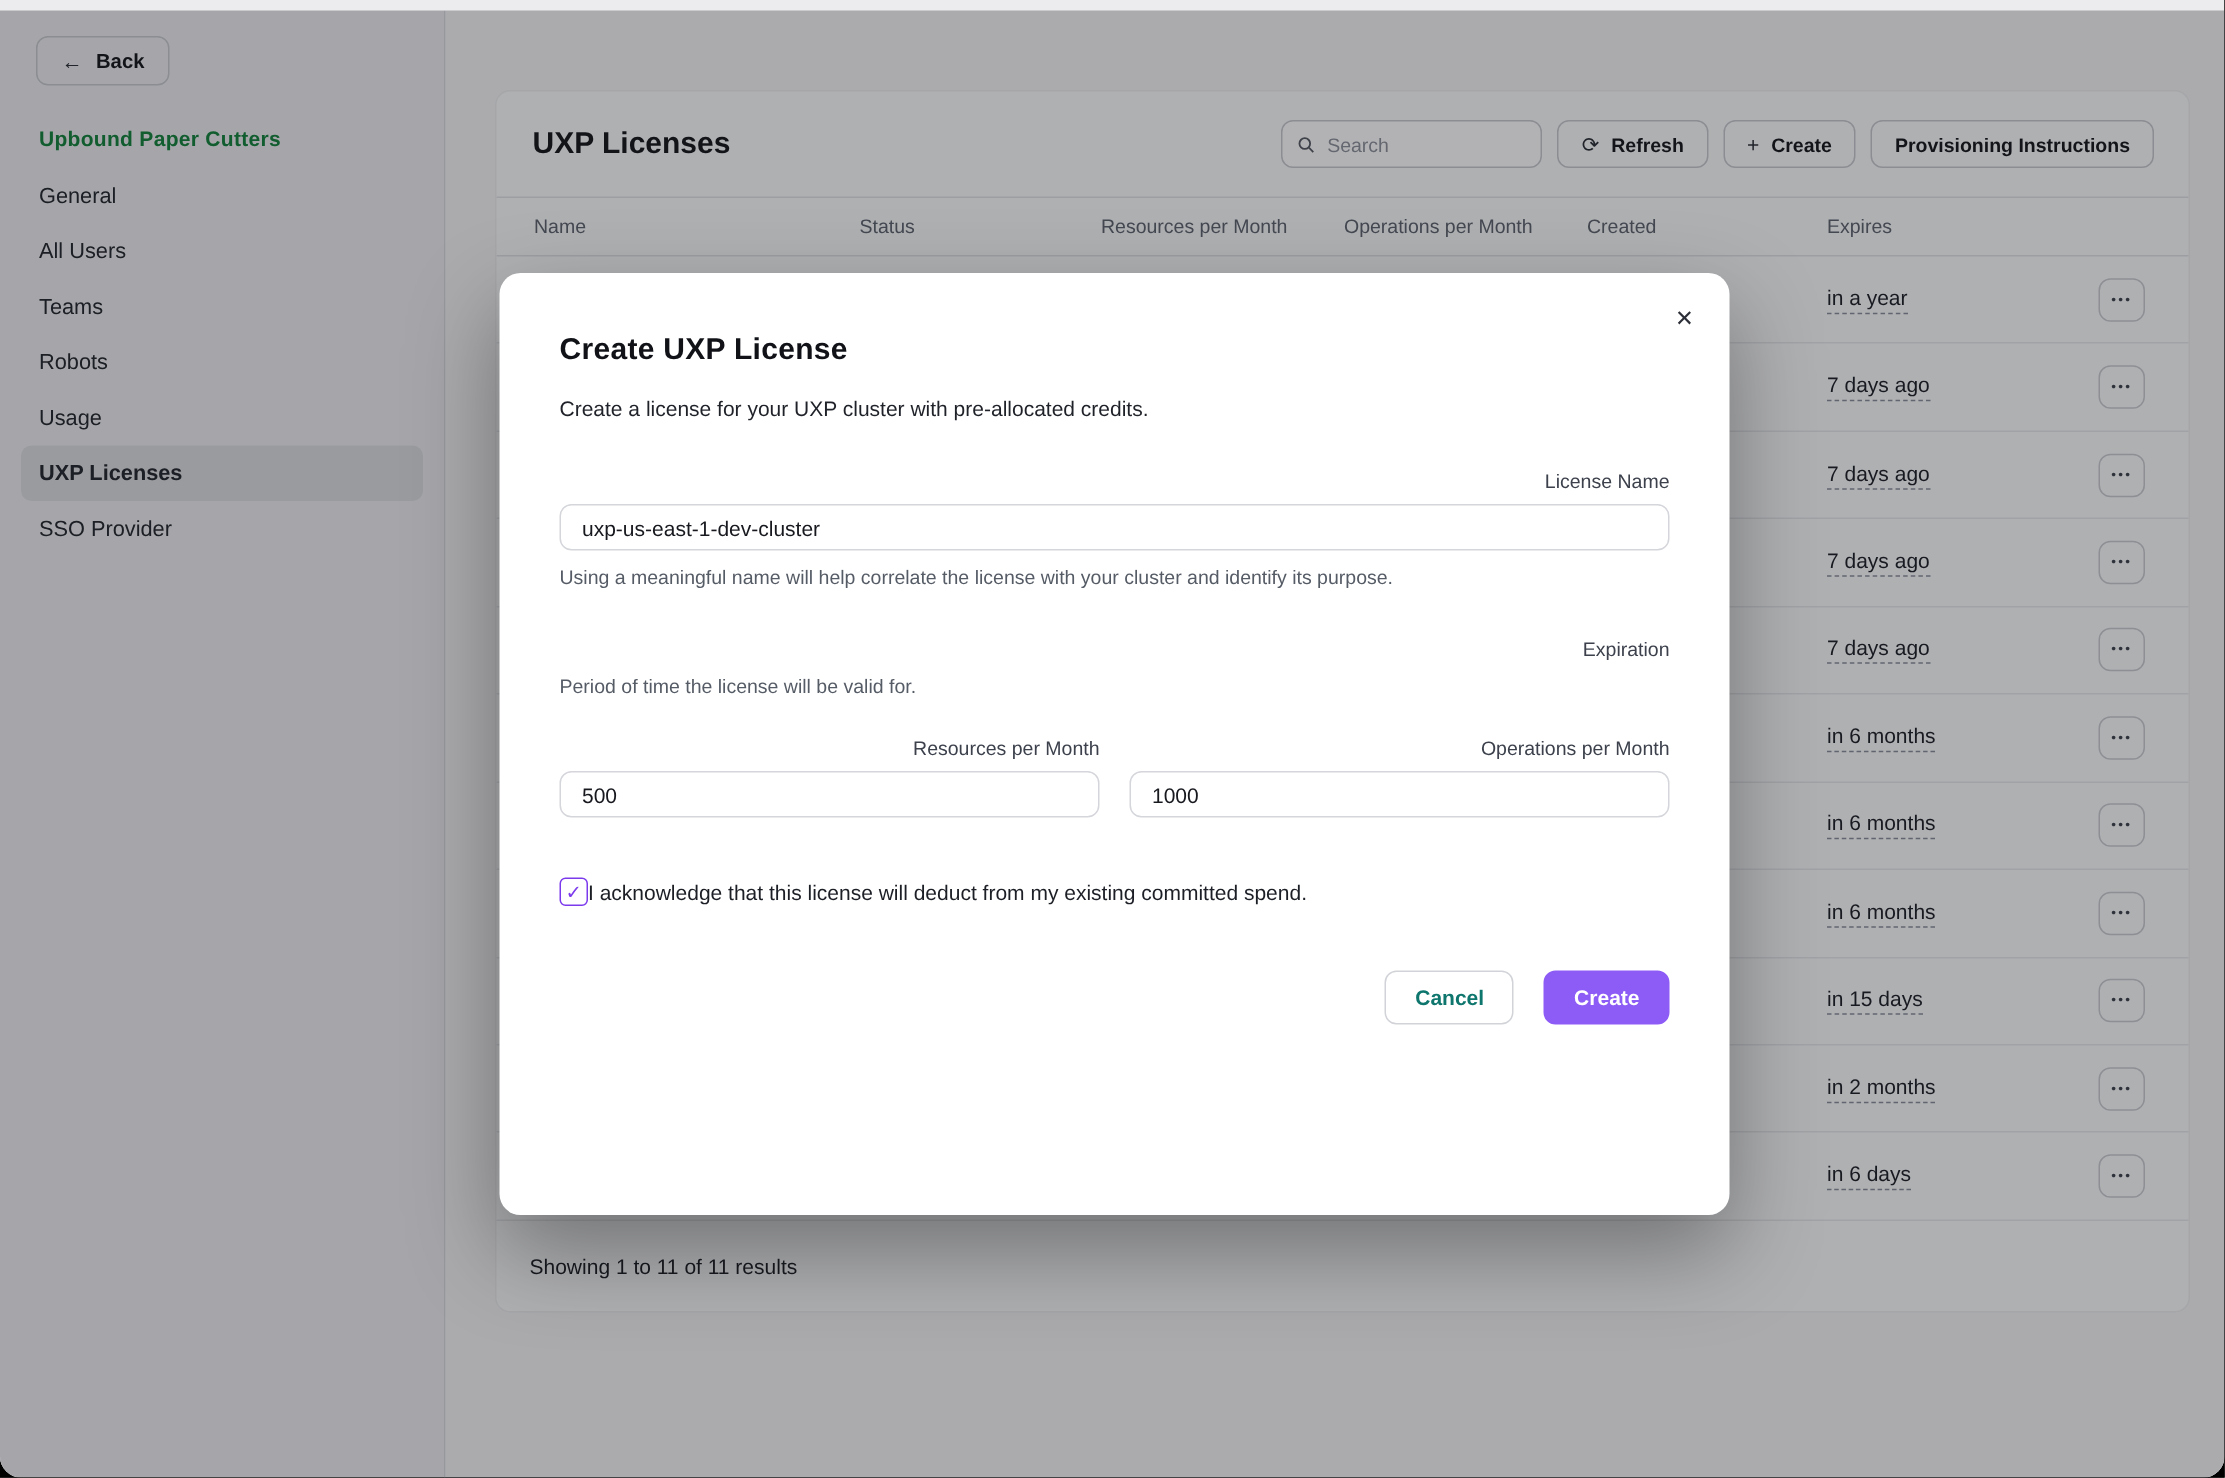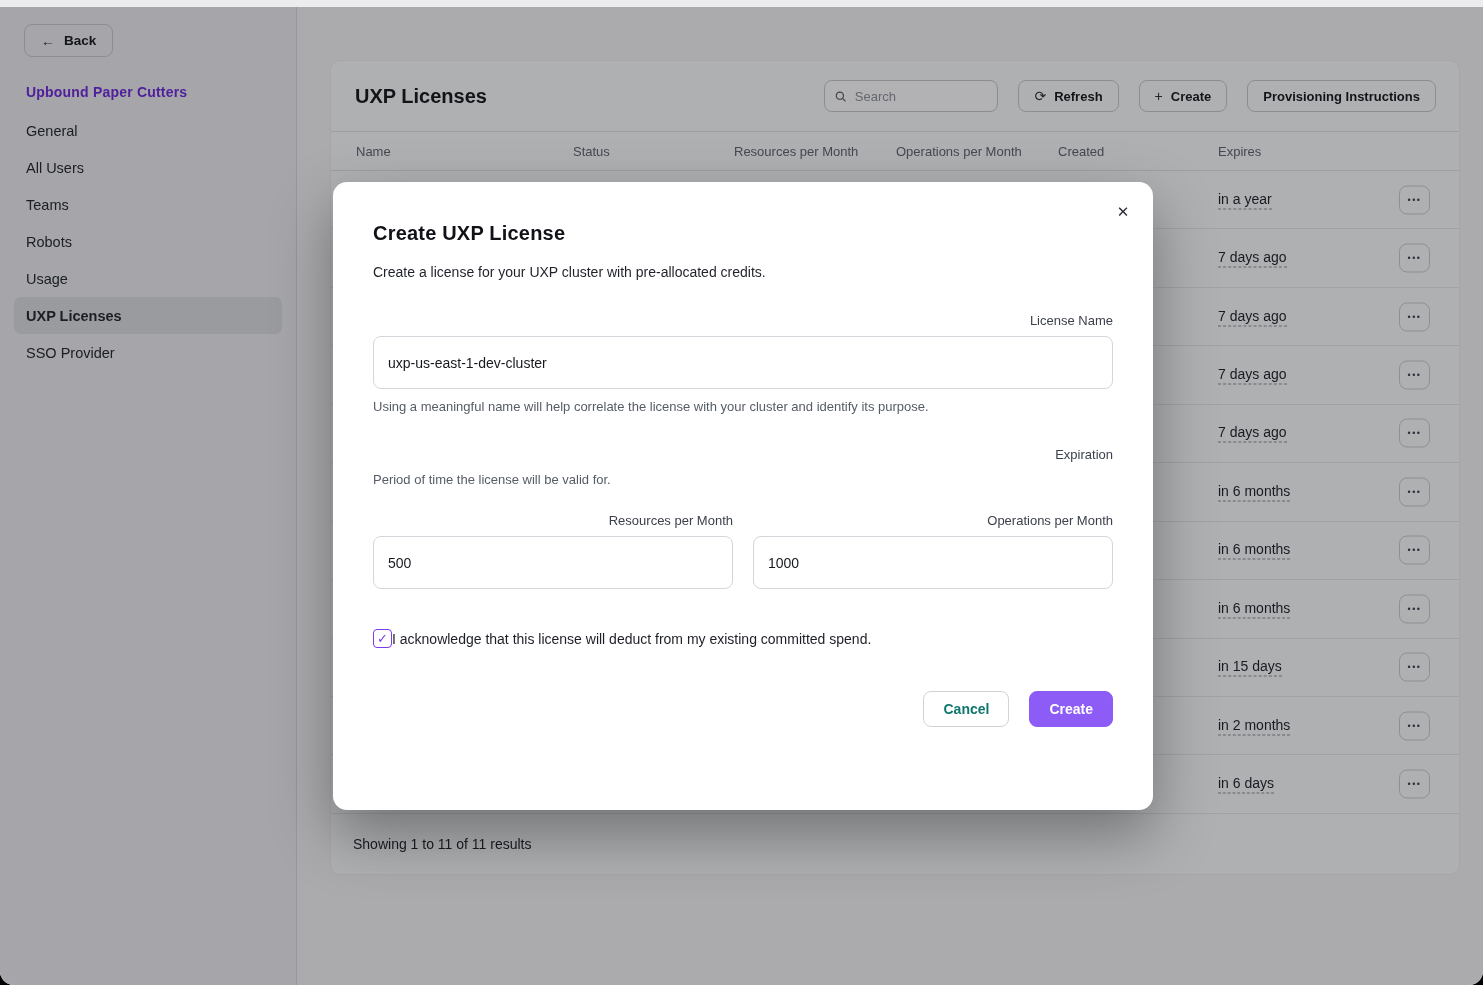--- a/index.html
+++ b/index.html
@@ -8,33 +8,33 @@
   .screen { position:relative; width:1483px; height:985px; background:#000; overflow:hidden; }
   .window { position:absolute; inset:0; border-radius:0 0 14px 14px; overflow:hidden; background:#eff0f3; }
   .top-strip { position:absolute; top:0; left:0; right:0; height:7px; background:#ececee; z-index:60; }
   .app { position:absolute; top:7px; left:0; right:0; bottom:0; display:flex; }
 
   
   .sidebar { width:297px; background:#e8e9ec; border-right:1px solid #d3d5da; flex:none; position:relative; }
   .back-btn { display:inline-flex; align-items:center; gap:9px; margin:17px 0 0 24px;
               padding:8px 16px; border:1px solid #c2c4cb; border-radius:8px; background:transparent;
               font-weight:bold; font-size:13.5px; color:#15181f; cursor:pointer; }
-  .org-name { margin:27px 0 0 26px; font-size:14px; font-weight:bold; color:#6d28d9; letter-spacing:.2px; }
+  .org-name { margin:27px 0 0 26px; font-size:14px; font-weight:bold; color:#15803d; letter-spacing:.2px; }
   .nav { margin-top:12px; }
   .nav-item { display:flex; align-items:center; height:37px; margin:0 14px; padding-left:12px;
               font-size:14.5px; color:#23272f; border-radius:7px; cursor:pointer; }
   .nav-item.active { background:#d7d9dd; font-weight:bold; }
 
   
   .main { flex:1; position:relative; background:#eff0f3; }
   .card { position:absolute; left:33px; top:53px; width:1130px; height:815px;
           background:#f5f6f8; border:1px solid rgba(0,0,0,.05); border-radius:10px; }
   .card-header { height:70px; display:flex; align-items:center; justify-content:space-between; padding:0 23px 0 24px; }
   .page-title { font-size:20px; font-weight:bold; color:#15171c; }
-  .controls { display:flex; align-items:center; gap:20px; }
+  .controls { display:flex; align-items:center; gap:10px; }
   .search-box { display:flex; align-items:center; gap:8px; width:174px; height:32px; padding:0 10px;
                 background:#fafafb; border:1px solid #c3c5cb; border-radius:8px; }
   .search-box input { border:none; outline:none; background:transparent; width:100%;
                       font-size:13px; color:#30343c; font-family:inherit; }
   .search-box input::placeholder { color:#8a8f99; }
   .tool-btn { display:inline-flex; align-items:center; gap:8px; height:32px; padding:0 15px;
               background:transparent; border:1px solid #c3c5cb; border-radius:8px;
               font-weight:bold; font-size:13px; color:#16181d; cursor:pointer; font-family:inherit; }
   .glyph { font-weight:normal; font-size:14px; line-height:1; color:#2a2e36; }
 
@@ -53,21 +53,21 @@
   
   .overlay { position:absolute; inset:0; background:rgba(12,12,16,.30); z-index:40; }
   .modal { position:absolute; left:333px; top:182px; width:820px; height:628px; z-index:50;
            background:#fff; border-radius:14px; box-shadow:0 24px 60px rgba(0,0,0,.35); padding:0 40px; }
   .modal-close { position:absolute; top:16px; right:16px; width:28px; height:28px; border:none; background:transparent;
                  font-size:15px; color:#2c2f37; cursor:pointer; }
   .modal h2 { margin-top:40px; font-size:20px; font-weight:bold; color:#101218; letter-spacing:.2px; }
   .modal-desc { margin-top:19px; font-size:14px; color:#1f2229; }
   .field-label { margin-top:33px; font-size:13px; color:#3c414c;text-align:right; }
   .field-label.inline { margin-top:0; }
-  .text-input, .select { margin-top:8px; width:100%; height:53px; padding:0 14px;
+  .text-input, .select { margin-top:8px; width:100%; height:31px; padding:0 14px;
            border:1px solid #d5d6db; border-radius:8px; background:#fff;
            font-size:14px; color:#17191f; font-family:inherit; outline:none; }
   .helper { margin-top:10px; font-size:13px; color:#565c66; }
   .select { display:flex; align-items:center; justify-content:space-between; height:40px; cursor:pointer; }
   .two-col { display:flex; gap:20px; margin-top:26px; }
   .col { flex:1; }
   .ack-row { display:flex; align-items:center; margin-top:40px; }
   .checkbox { width:19px; height:19px; border:1.5px solid #7c3aed; border-radius:4px; background:#fff;
               display:flex; align-items:center; justify-content:center; cursor:pointer;
               font-size:13px; font-weight:bold; color:#7c3aed; flex:none; }

